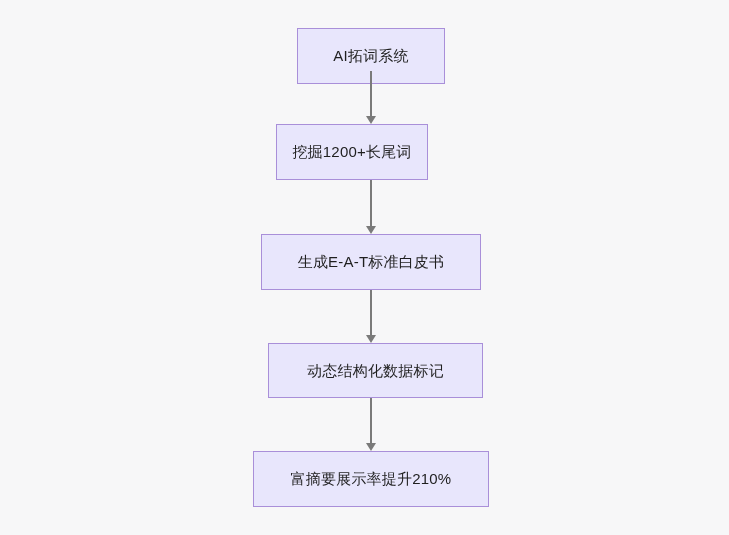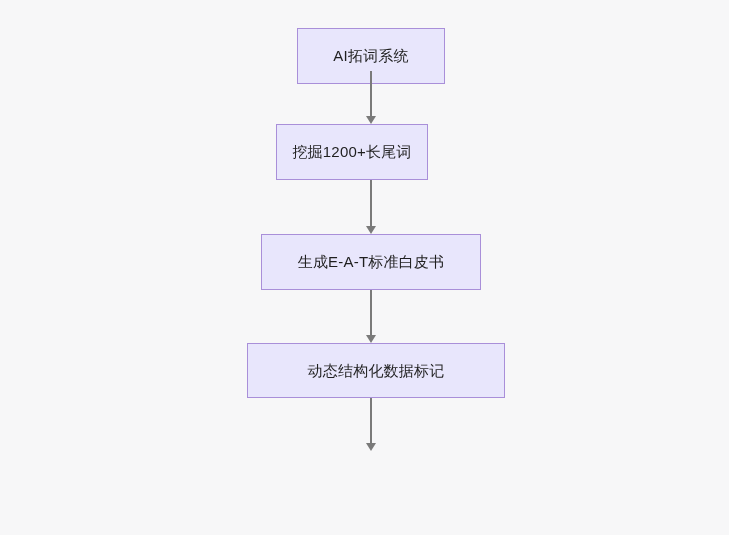--- a/index.html
+++ b/index.html
@@ -83,23 +83,26 @@
 
   <div class="node" style="left:261px; top:234px; width:220px; height:56px;">
     <span class="node-label">生成E-A-T标准白皮书</span>
   </div>
 
   <div class="connector" style="left:365px; top:290px; height:53px;">
     <div class="line"></div>
     <div class="arrowhead"></div>
   </div>
 
-  <div class="node" style="left:247px; top:343px; width:258px; height:55px;align-items:center;">
+  <div class="node" style="left:268px; top:343px; width:215px; height:55px;align-items:center;">
     <span class="node-label">动态结构化数据标记</span>
   </div>
 
   <div class="connector" style="left:365px; top:398px; height:53px;">
     <div class="line"></div>
     <div class="arrowhead"></div>
   </div>
 
+  <div class="node" style="left:253px; top:451px; width:236px; height:56px;">
+    <span class="node-label">富摘要展示率提升210%</span>
+  </div>
 
 </div>
 
 </body></html>

